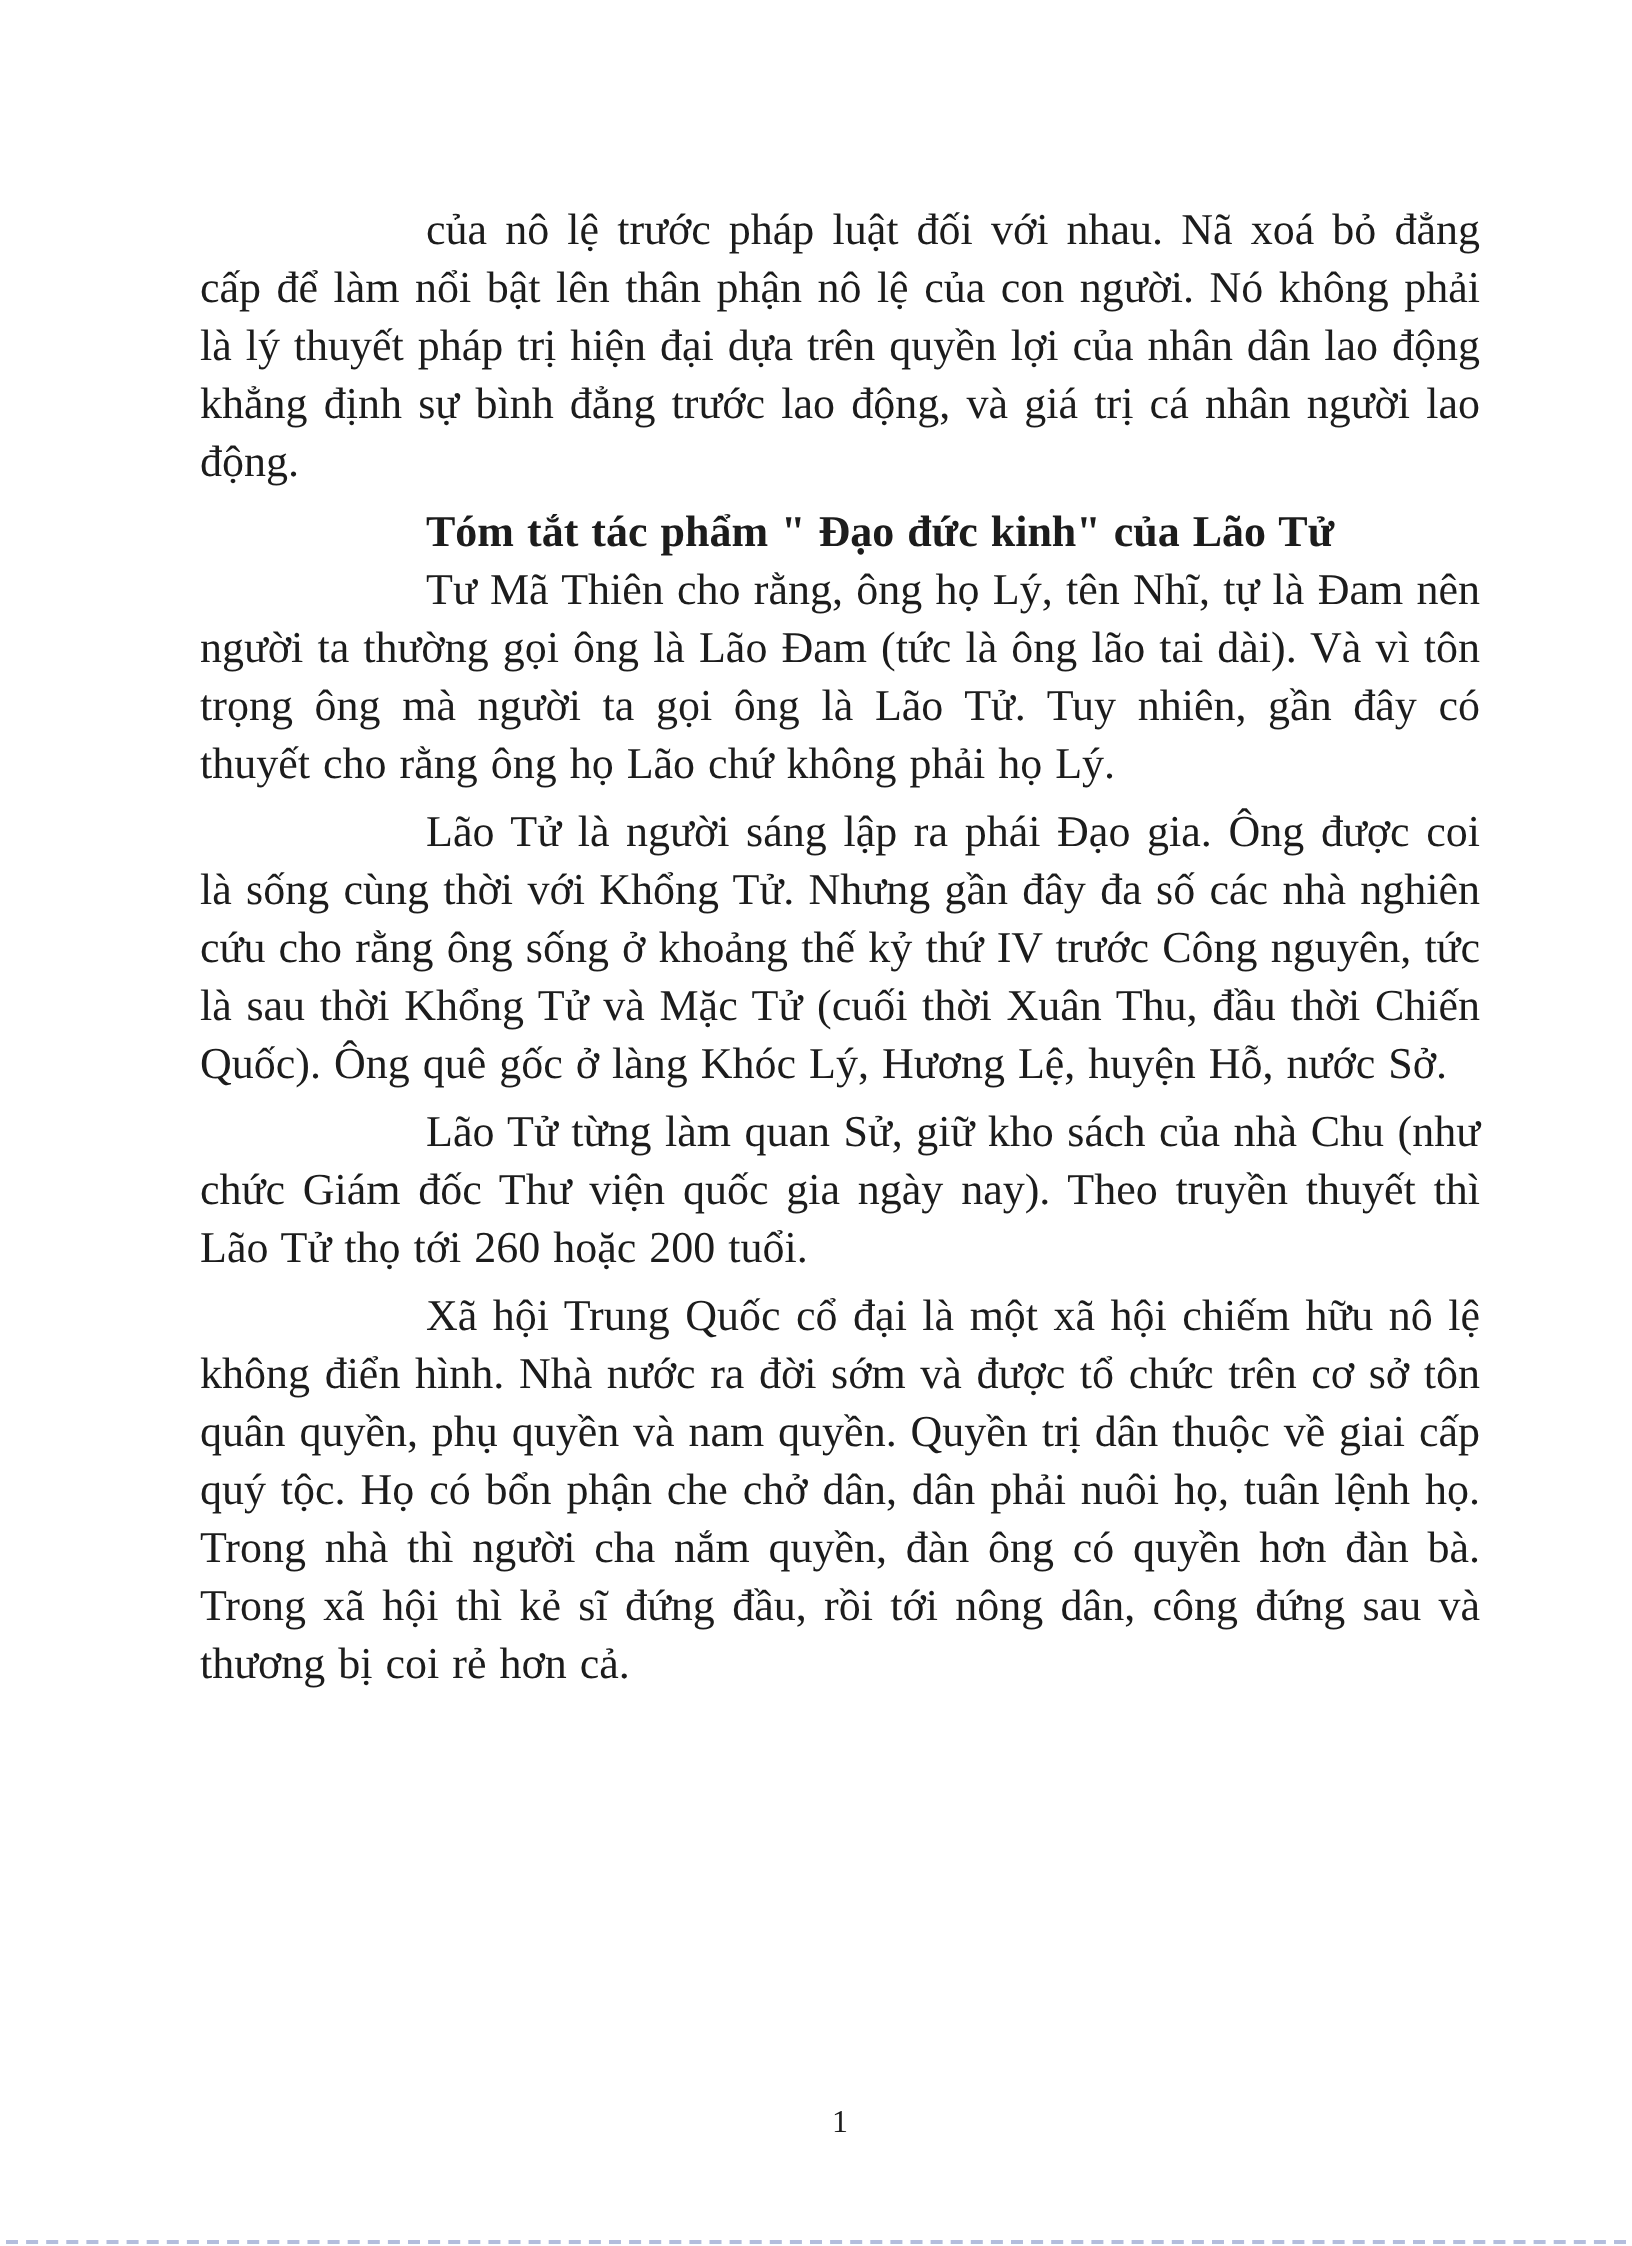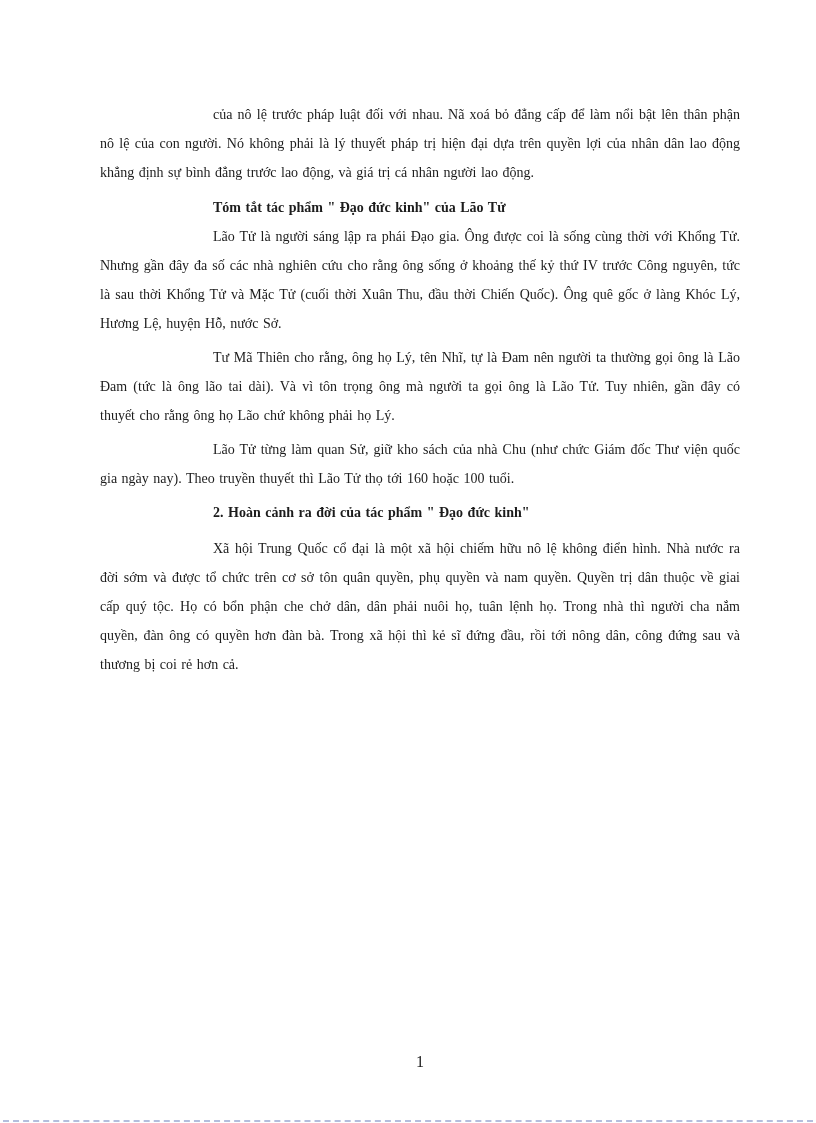--- a/index.html
+++ b/index.html
@@ -17,21 +17,21 @@
   }
   .page {
     position: relative;
     width: 816px;
     height: 1123px;
     box-sizing: border-box;
     padding: 100px 76px 0 100px;
     background: #ffffff;
   }
   .para, .heading {
-    font-size: 14px;
+    font-size: 22px;
     line-height: 29px;
     text-align: justify;
     text-indent: 113px;
     margin: 0 0 5px 0;
     word-spacing: 1px;
   }
   .heading {
     font-weight: bold;
     text-align: left;
   }
@@ -69,28 +69,27 @@
 
 <div class="page">
 
   <div class="content">
 
     <p class="para">của nô lệ trước pháp luật đối với nhau. Nã xoá bỏ đẳng cấp để làm nổi bật lên thân phận nô lệ của con người. Nó không phải là lý thuyết pháp trị hiện đại dựa trên quyền lợi của nhân dân lao động khẳng định sự bình đẳng trước lao động, và giá trị cá nhân người lao động.</p>
 
     <p class="heading doc-title">Tóm tắt tác phẩm " Đạo đức kinh" của Lão Tử</p>
 
 
+    <p class="para">Tư Mã Thiên cho rằng, ông họ Lý, tên Nhĩ, tự là Đam nên người ta thường gọi ông là Lão Đam (tức là ông lão tai dài). Và vì tôn trọng ông mà người ta gọi ông là Lão Tử. Tuy nhiên, gần đây có thuyết cho rằng ông họ Lão chứ không phải họ Lý.</p>
+
     <p class="para">Lão Tử là người sáng lập ra phái Đạo gia. Ông được coi là sống cùng thời với Khổng Tử. Nhưng gần đây đa số các nhà nghiên cứu cho rằng ông sống ở khoảng thế kỷ thứ IV trước Công nguyên, tức là sau thời Khổng Tử và Mặc Tử (cuối thời Xuân Thu, đầu thời Chiến Quốc). Ông quê gốc ở làng Khóc Lý, Hương Lệ, huyện Hỗ, nước Sở.</p>
 
-    <p class="para">Tư Mã Thiên cho rằng, ông họ Lý, tên Nhĩ, tự là Đam nên người ta thường gọi ông là Lão Đam (tức là ông lão tai dài). Và vì tôn trọng ông mà người ta gọi ông là Lão Tử. Tuy nhiên, gần đây có thuyết cho rằng ông họ Lão chứ không phải họ Lý.</p>
-
-    <p class="para">Lão Tử từng làm quan Sử, giữ kho sách của nhà Chu (như chức Giám đốc Thư viện quốc gia ngày nay). Theo truyền thuyết thì Lão Tử thọ tới 160 hoặc 100 tuổi.</p>
+    <p class="para">Lão Tử từng làm quan Sử, giữ kho sách của nhà Chu (như chức Giám đốc Thư viện quốc gia ngày nay). Theo truyền thuyết thì Lão Tử thọ tới 260 hoặc 200 tuổi.</p>
 
 
-    <p class="heading section-heading-2">2. Hoàn cảnh ra đời của tác phẩm " Đạo đức kinh"</p>
 
     <p class="para">Xã hội Trung Quốc cổ đại là một xã hội chiếm hữu nô lệ không điển hình. Nhà nước ra đời sớm và được tổ chức trên cơ sở tôn quân quyền, phụ quyền và nam quyền. Quyền trị dân thuộc về giai cấp quý tộc. Họ có bổn phận che chở dân, dân phải nuôi họ, tuân lệnh họ. Trong nhà thì người cha nắm quyền, đàn ông có quyền hơn đàn bà. Trong xã hội thì kẻ sĩ đứng đầu, rồi tới nông dân, công đứng sau và thương bị coi rẻ hơn cả.</p>
 
   </div>
 
   <div class="footer">
     <span class="page-number">1</span>
   </div>
 
   <div class="page-break-line"></div>

